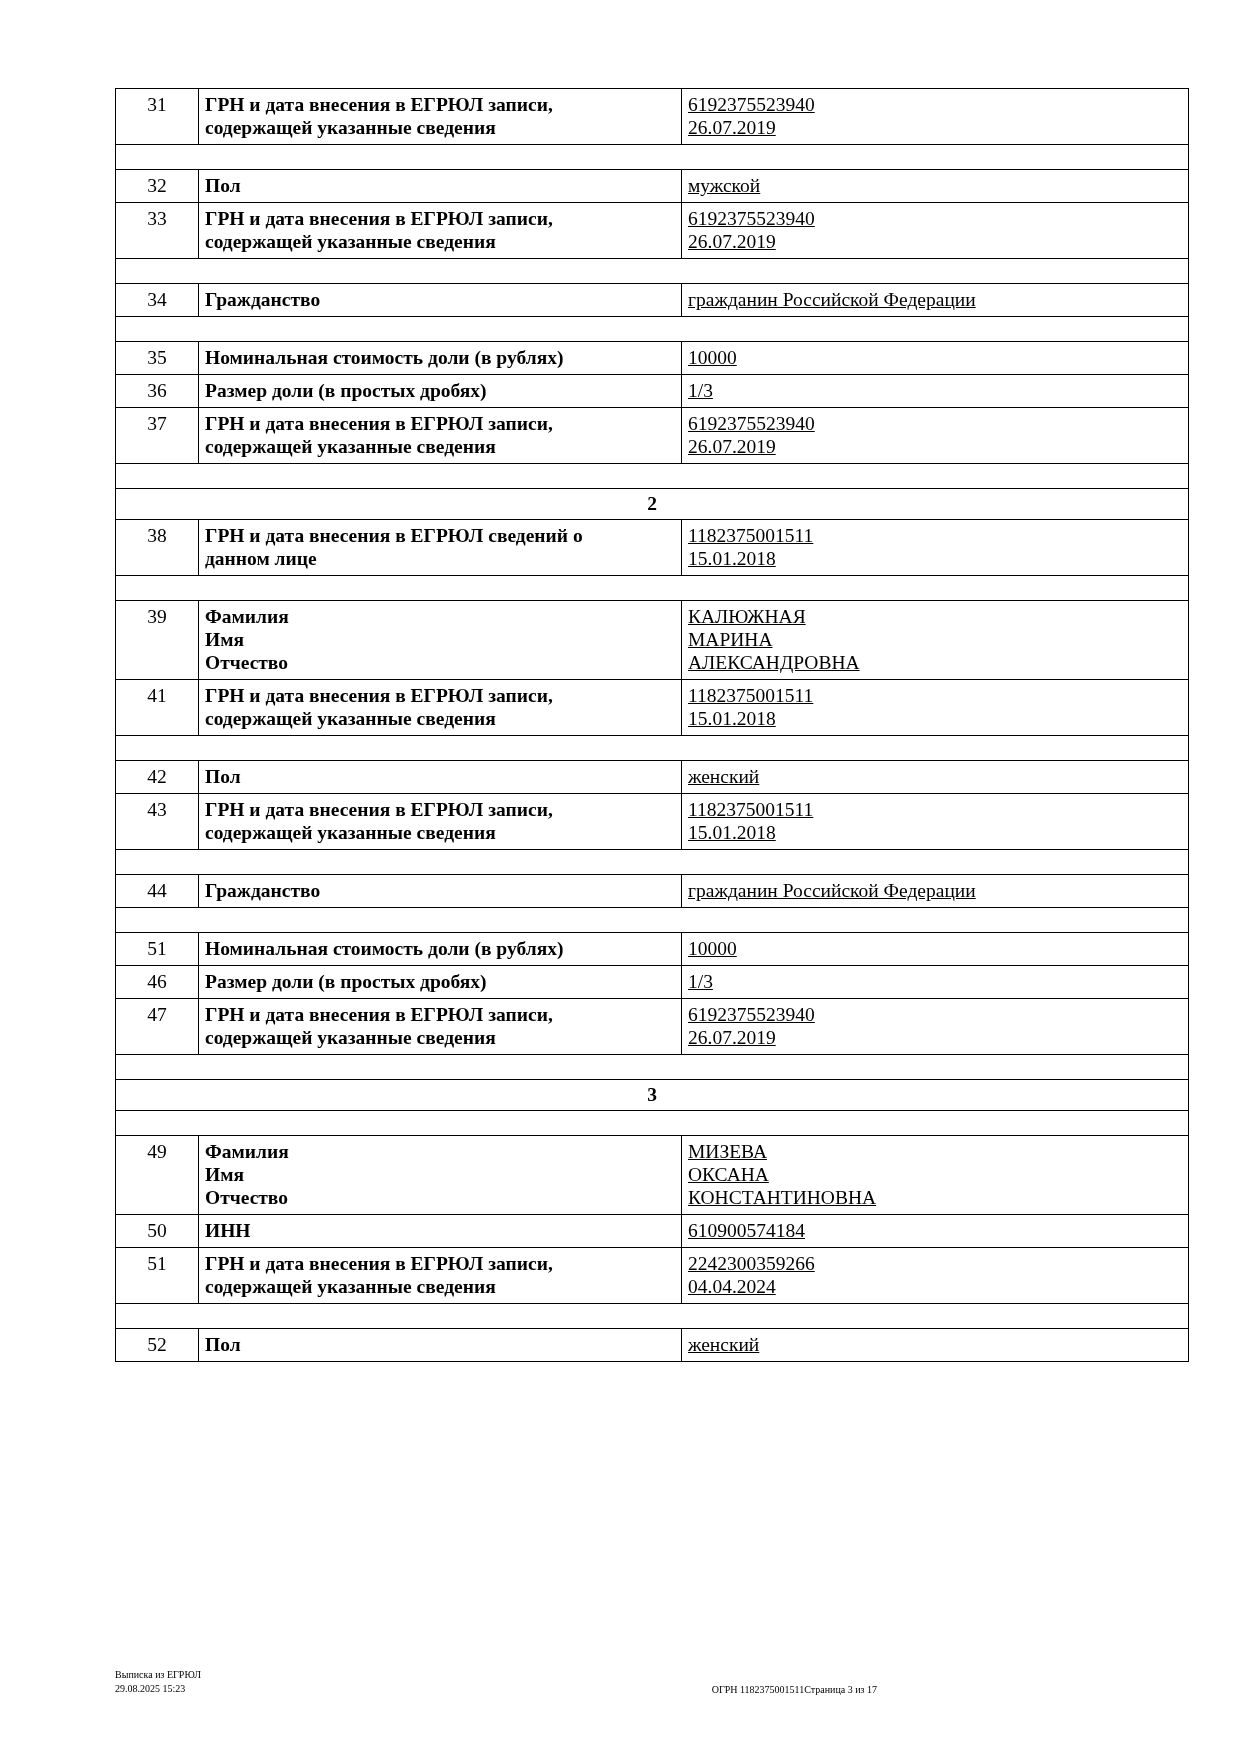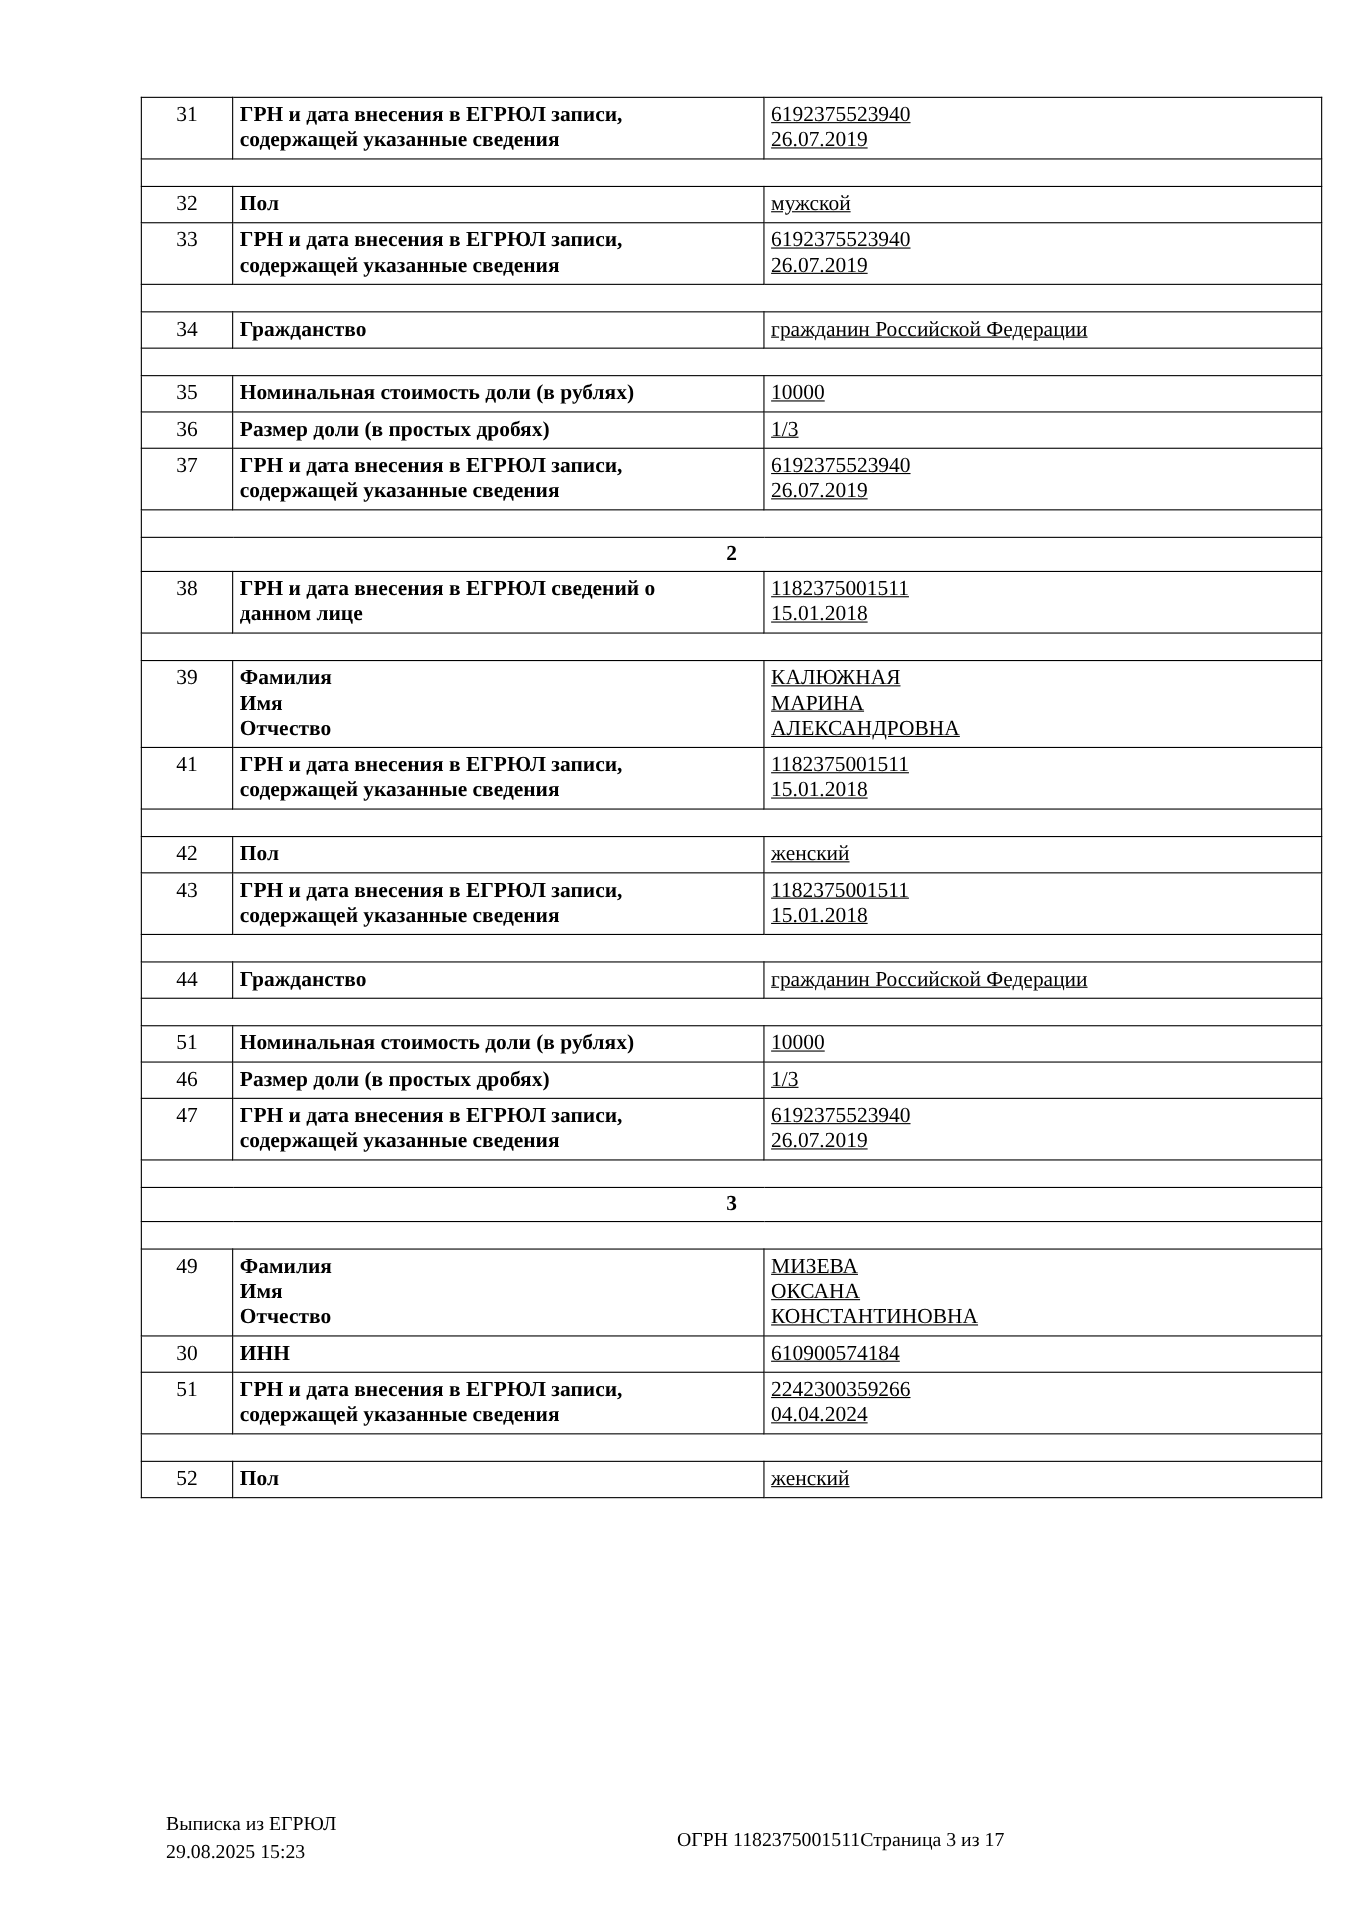--- a/index.html
+++ b/index.html
@@ -12,22 +12,21 @@
     height: 1755px;
     font-family: "Liberation Serif", serif;
     color: #000000;
     position: relative;
   }
   .page {
     position: relative;
     width: 992px;
     height: 1755px;
     box-sizing: border-box;
-    padding: 88px 115px 0 92px;
-    margin-left: 36px;
+    padding: 88px 115px 0 115px;
   }
   table.doc {
     border-collapse: collapse;
     width: 1036px;
     table-layout: fixed;
   }
   table.doc td {
     border: 1px solid #000000;
     vertical-align: top;
     font-size: 19.5px;
@@ -56,21 +55,21 @@
     padding: 3px 0 4px 0;
   }
   .two-line {
     white-space: pre-line;
   }
   .footer {
     position: absolute;
     left: 115px;
     right: 115px;
     bottom: 60px;
-    font-size: 18px;
+    font-size: 10px;
     font-family: "Liberation Serif", serif;
   }
   .footer-row {
     display: flex;
     justify-content: space-between;
     align-items: flex-start;
   }
   .footer-left {
     text-align: left;
     line-height: 1.35;
@@ -229,21 +228,21 @@
         <tr>
           <td class="num">49</td>
           <td class="name two-line">Фамилия
 Имя
 Отчество</td>
           <td class="val two-line">МИЗЕВА
 ОКСАНА
 КОНСТАНТИНОВНА</td>
         </tr>
         <tr>
-          <td class="num">30</td>
+          <td class="num">50</td>
           <td class="name two-line">ИНН</td>
           <td class="val two-line">610900574184</td>
         </tr>
         <tr>
           <td class="num">51</td>
           <td class="name two-line">ГРН и дата внесения в ЕГРЮЛ записи,
 содержащей указанные сведения</td>
           <td class="val two-line">2242300359266
 04.04.2024</td>
         </tr>

